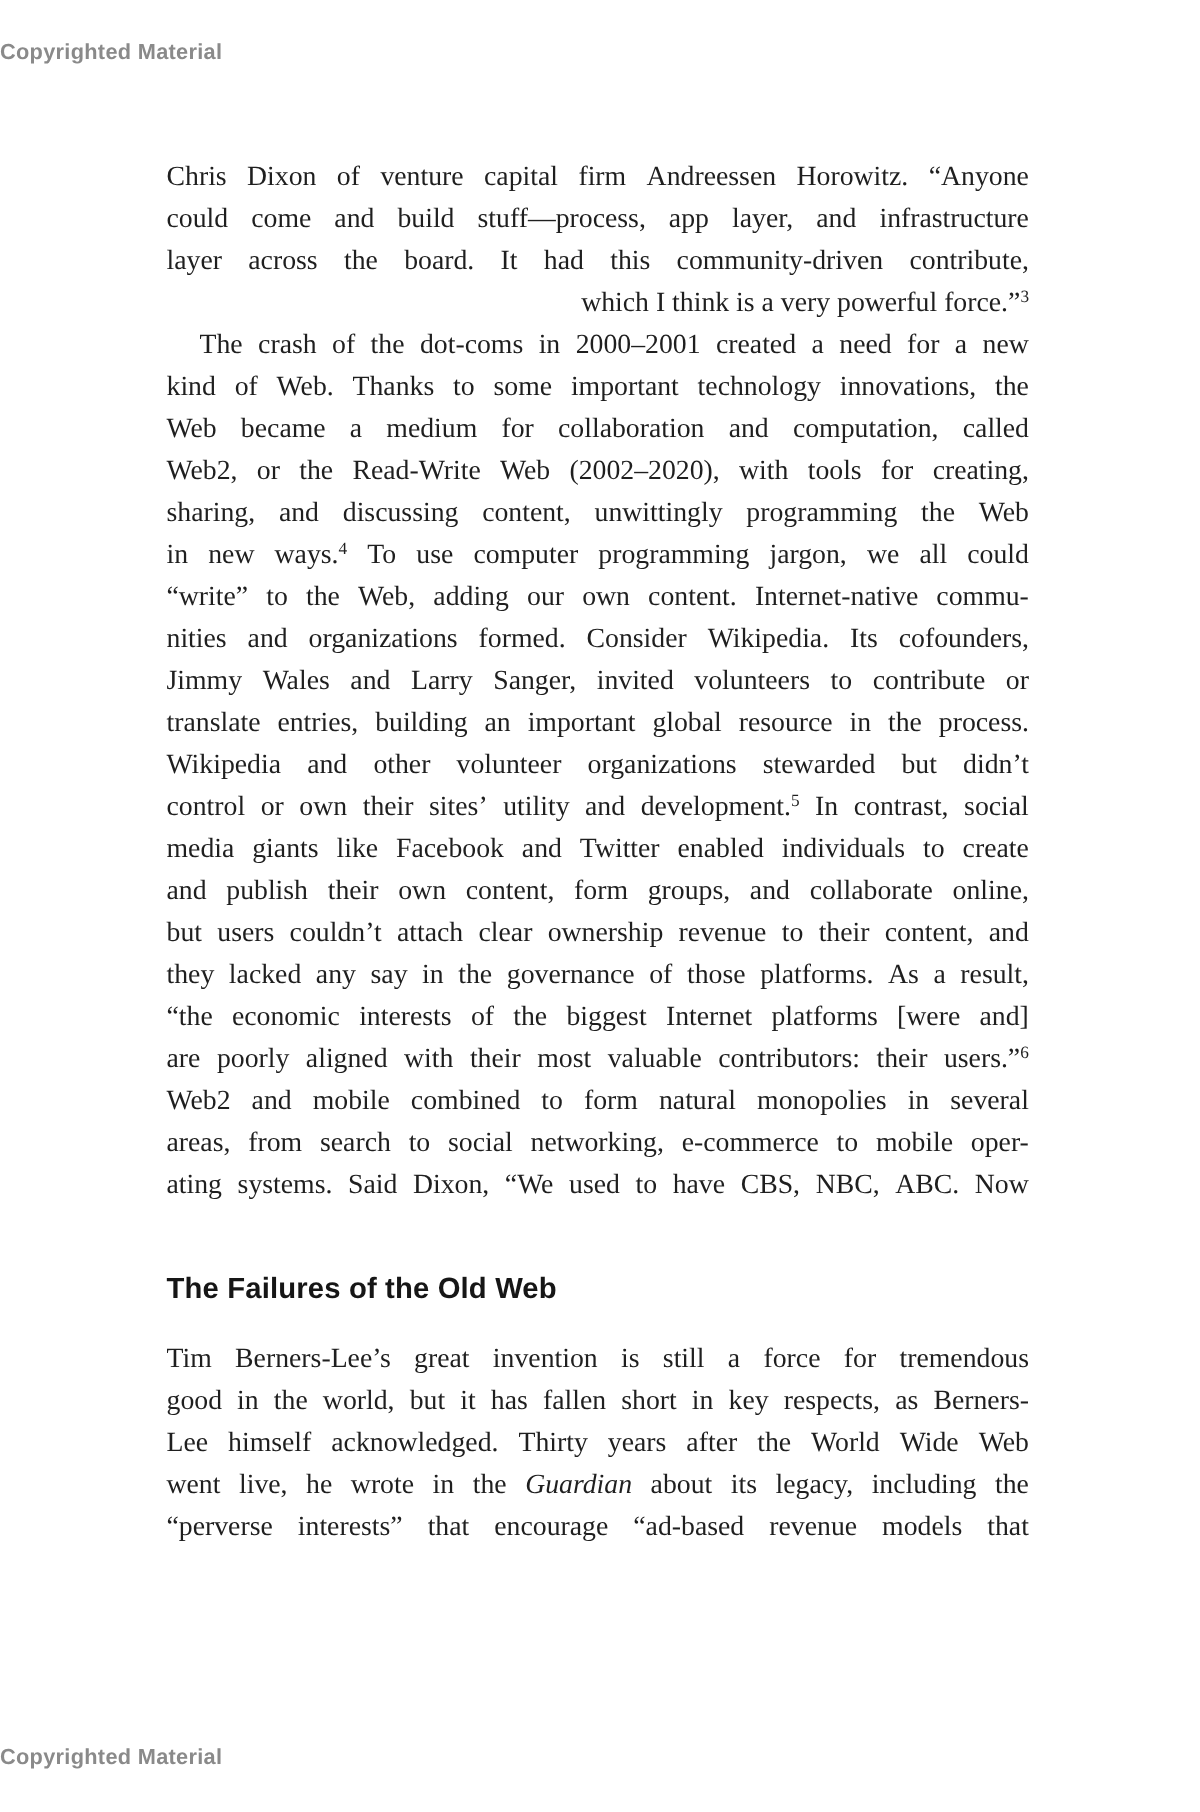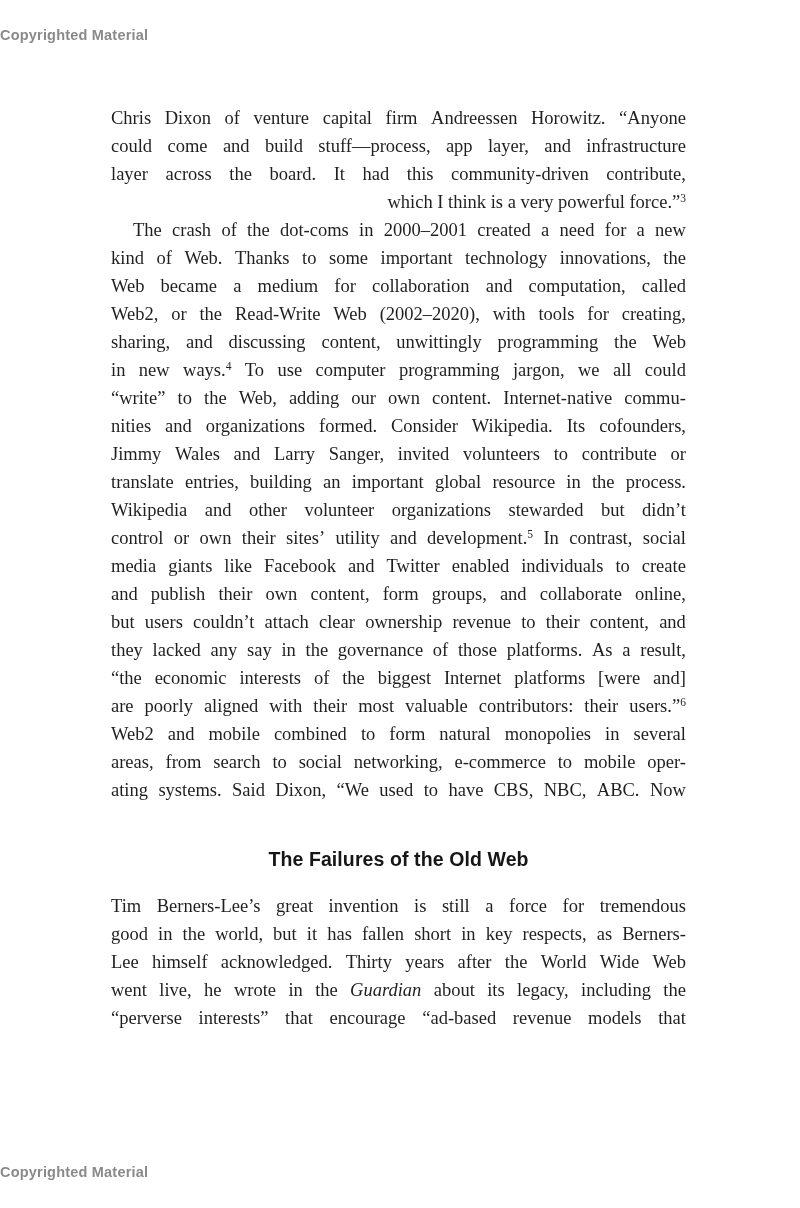--- a/index.html
+++ b/index.html
@@ -81,21 +81,20 @@
   .section-heading {
     height: 28px;
     line-height: 28px;
     margin-top: 41px;
     margin-bottom: 19px;
     font-family: "Liberation Sans", sans-serif;
     font-weight: 700;
     font-size: 19.5px;
     letter-spacing: 0.1px;
     color: #161616;
-    text-align: center;
   }
 </style>
 </head>
 <body>
 
 <div class="page">
 
   <div class="copyright-notice copyright-top">Copyrighted Material</div>
 
 

